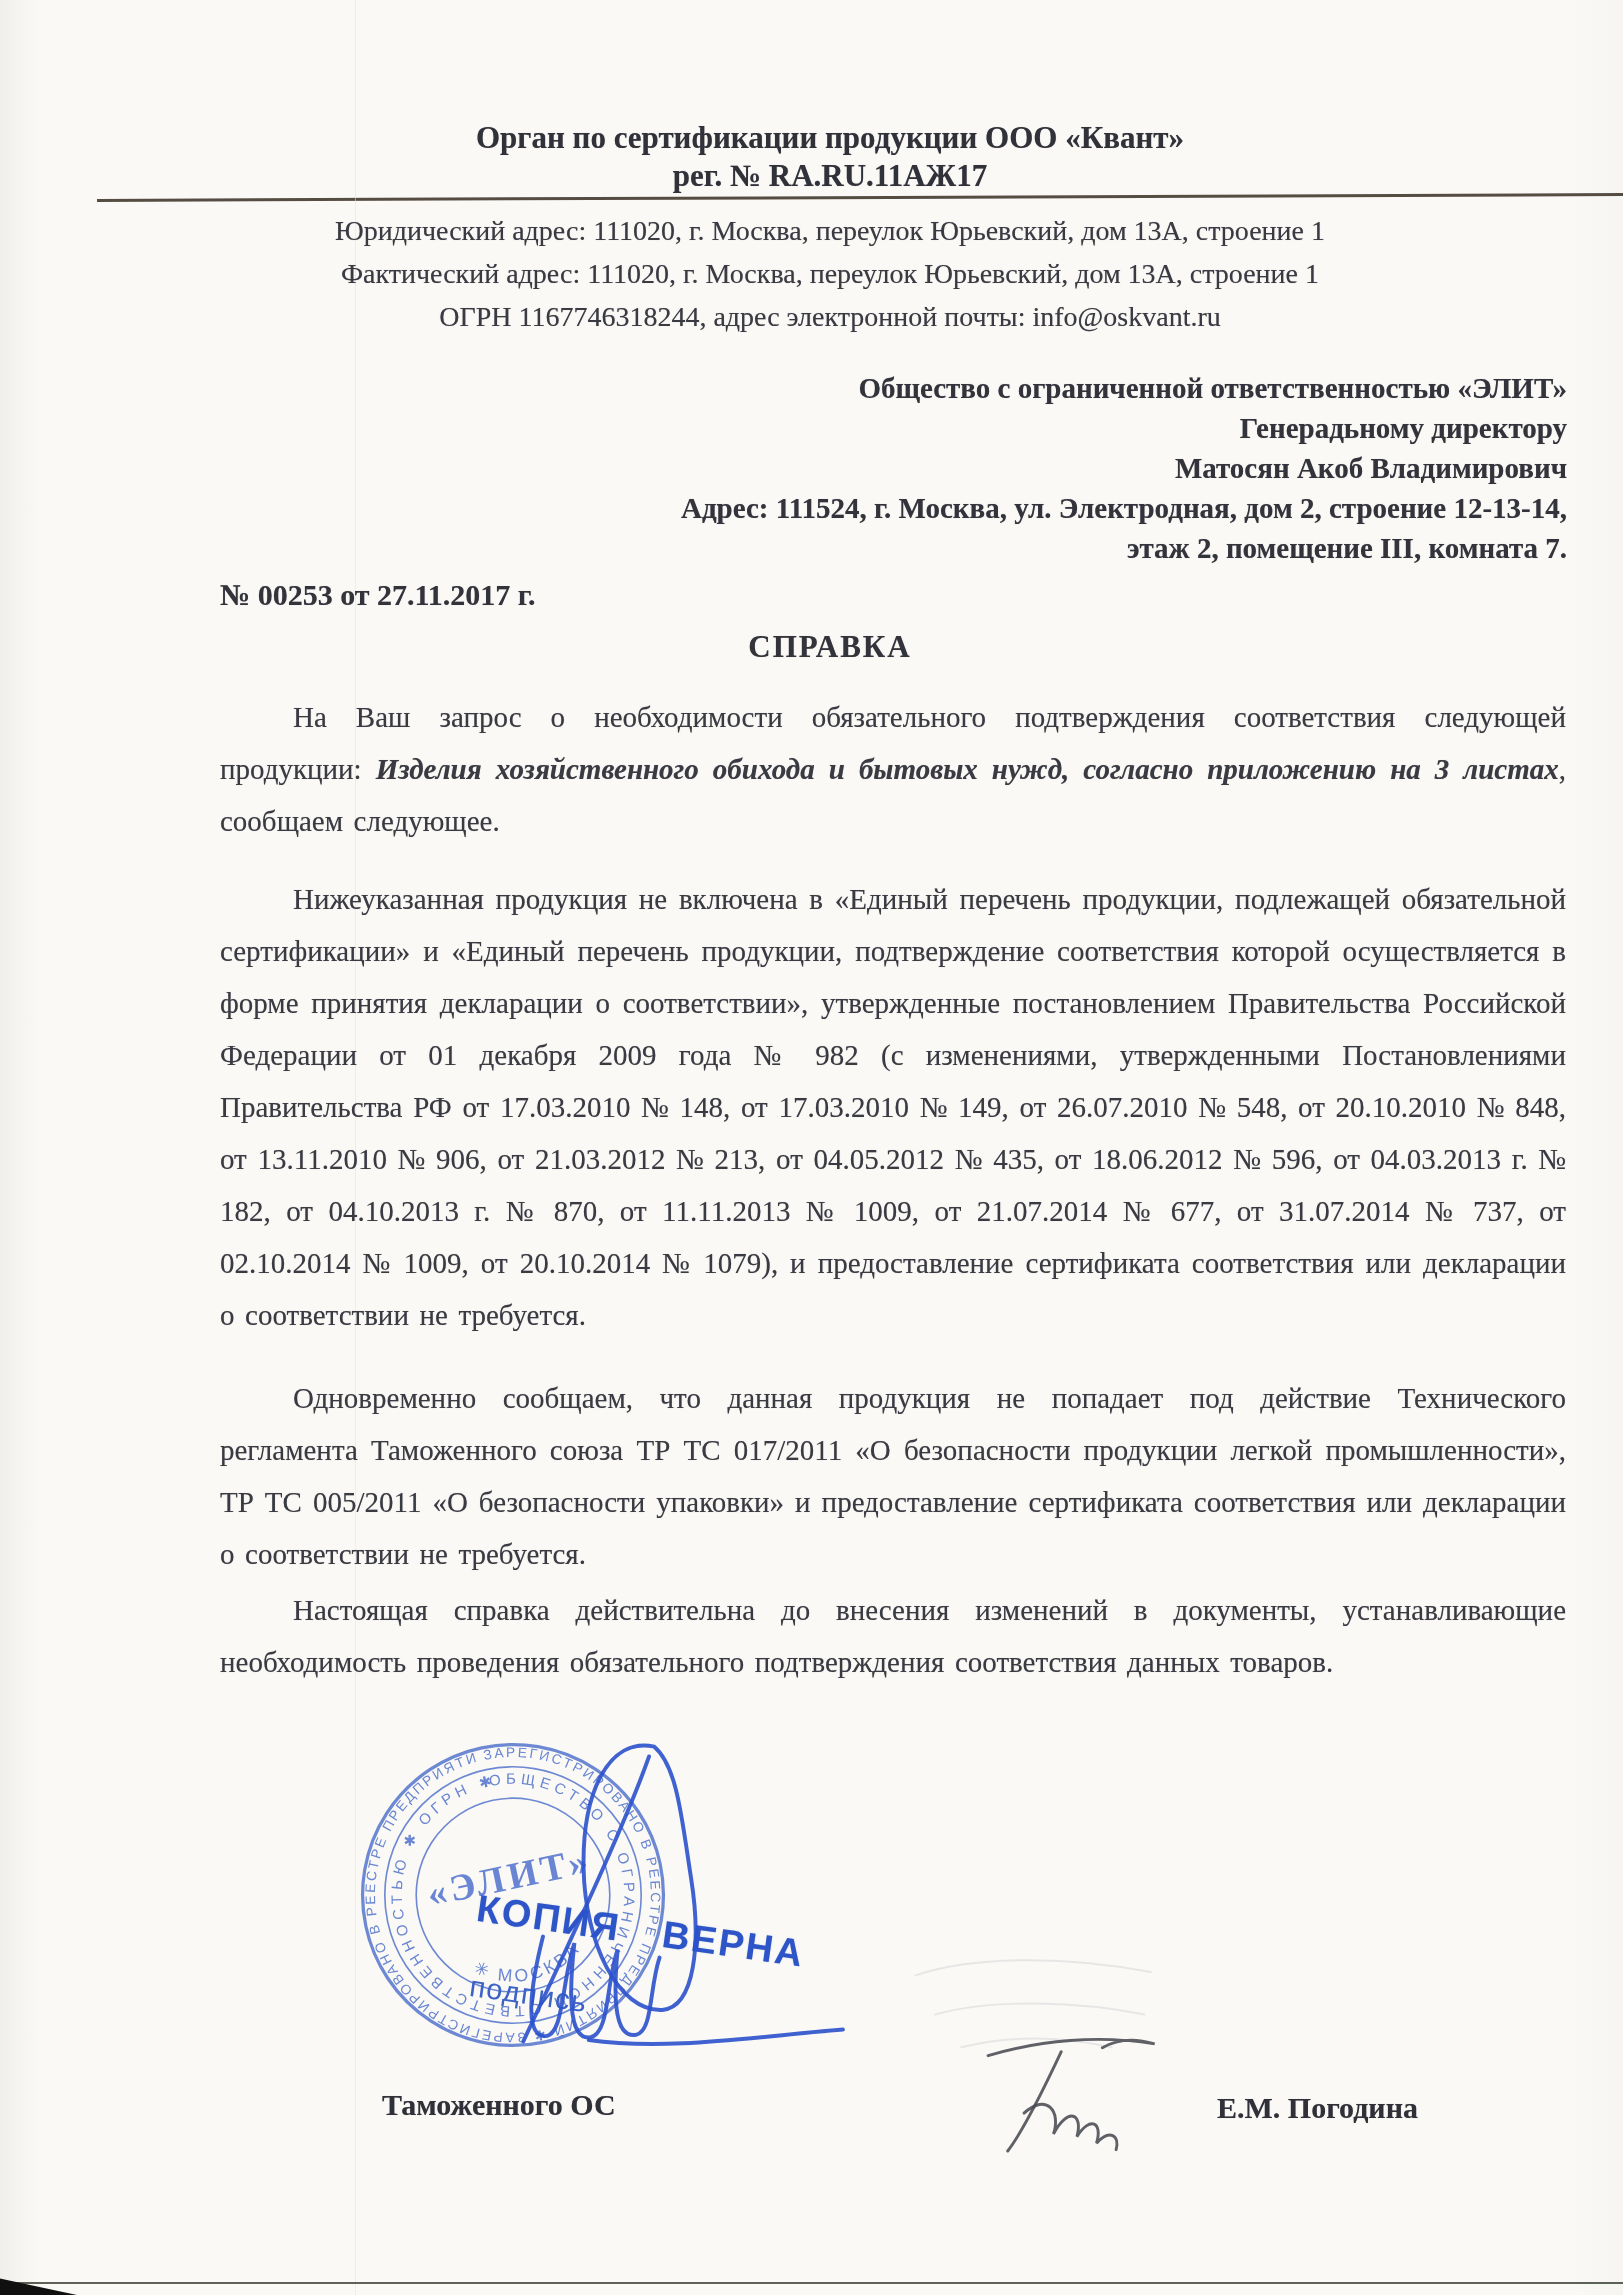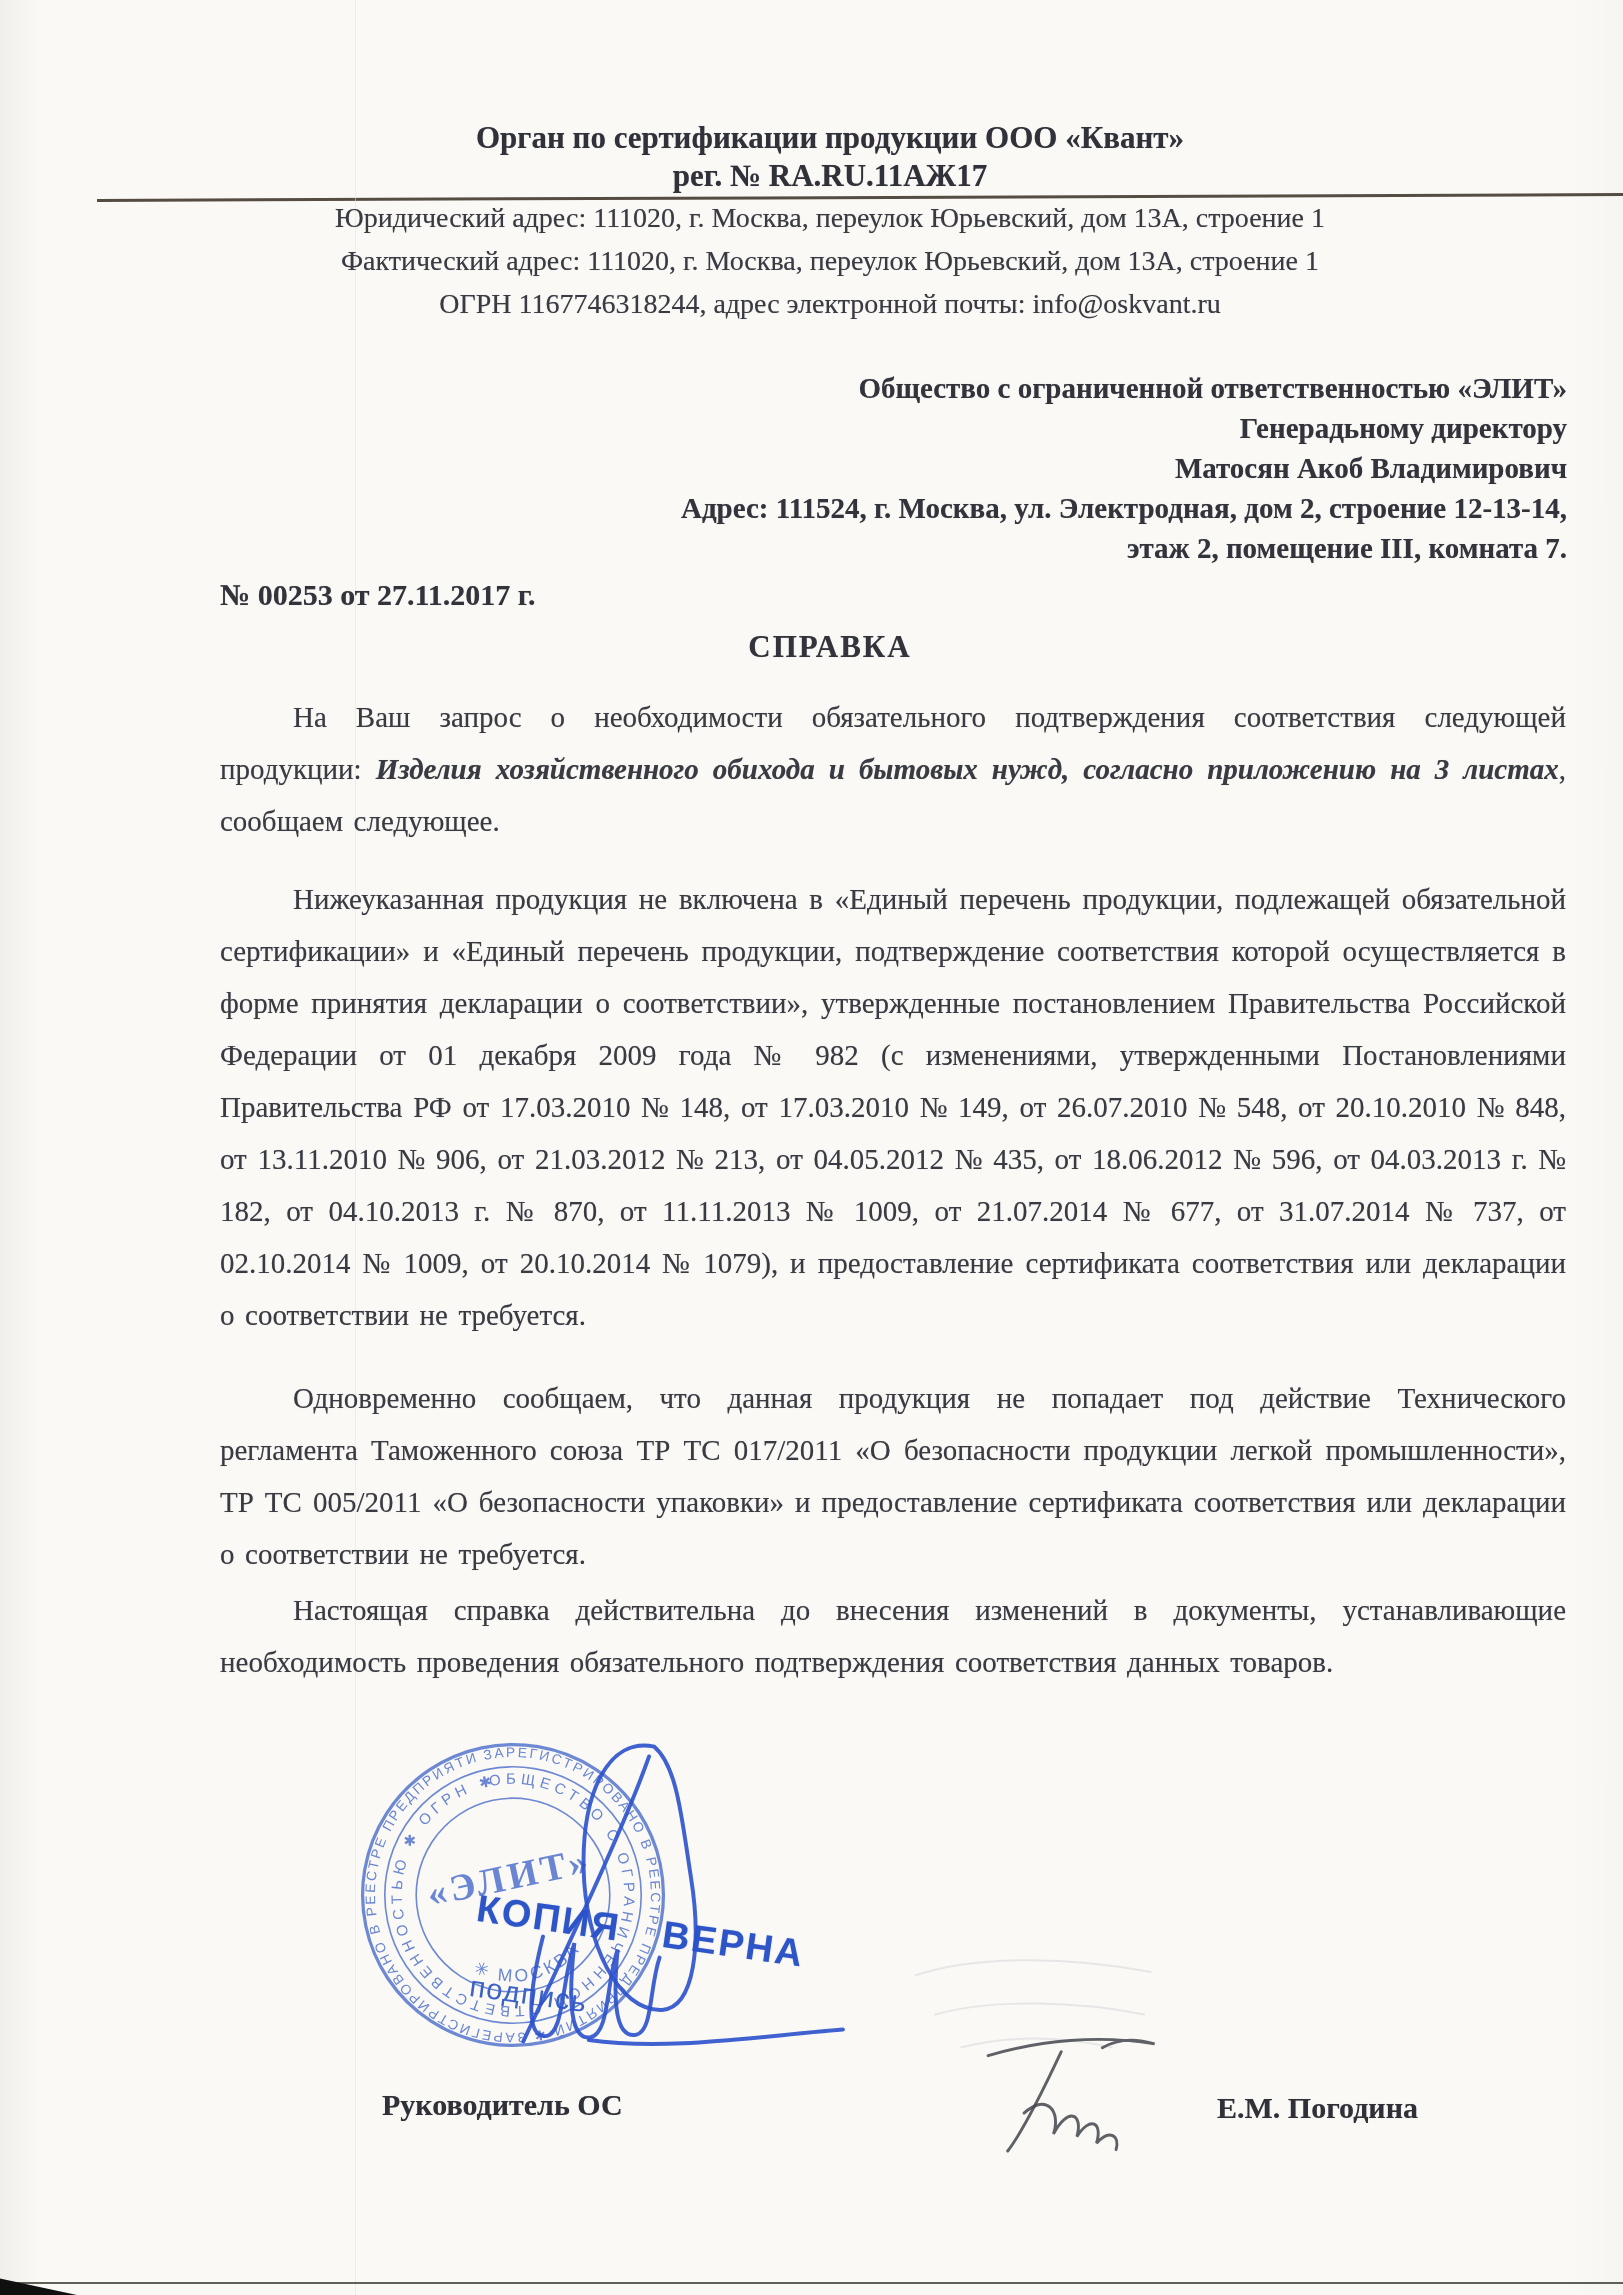--- a/index.html
+++ b/index.html
@@ -44,21 +44,21 @@
 
 <div class="page">
 
   <div class="abs center hdr txt" style="top:119px;">
     <div>Орган по сертификации продукции ООО «Квант»</div>
     <div>рег. № RA.RU.11АЖ17</div>
   </div>
   <div class="rule"></div>
   <div class="scanband"></div>
 
-  <div class="abs center addr txt" style="top:196px;text-align:center;">
+  <div class="abs center addr txt" style="top:209px;text-align:center;">
     <div>Юридический адрес: 111020, г. Москва, переулок Юрьевский, дом 13А, строение 1</div>
     <div>Фактический адрес: 111020, г. Москва, переулок Юрьевский, дом 13А, строение 1</div>
     <div>ОГРН 1167746318244, адрес электронной почты: info@oskvant.ru</div>
   </div>
 
   <div class="abs recipient txt">
     <div>Общество с ограниченной ответственностью «ЭЛИТ»</div>
     <div>Генерадьному директору</div>
     <div>Матосян Акоб Владимирович</div>
     <div>Адрес: 111524, г. Москва, ул. Электродная, дом 2, строение 12-13-14,</div>
@@ -122,20 +122,20 @@
   </svg>
 
   <svg class="abs" style="left:962px;top:2015px;" width="222" height="144" viewBox="0 0 340 220">
     <g fill="none" stroke="#44454e" stroke-width="4.5" stroke-linecap="round" stroke-opacity="0.85">
       <path d="M 40 62 C 120 38 210 30 295 44 C 262 34 235 38 215 50"></path>
       <path d="M 152 56 C 122 120 92 180 70 208"></path>
       <path d="M 95 150 C 130 118 152 148 140 182 C 162 140 186 150 176 186 C 196 154 216 164 206 196 C 226 174 242 184 236 206"></path>
     </g>
   </svg>
 
-  <div class="abs footer-pos txt">Руководитель ОС</div>
+  <div class="abs footer-pos txt">Таможенного ОС</div>
   <div class="abs footer-name txt">Е.М. Погодина</div>
 
   <div class="bottom-line"></div>
   <div class="corner-wedge"></div>
 
 </div>
 
 
 </body></html>

